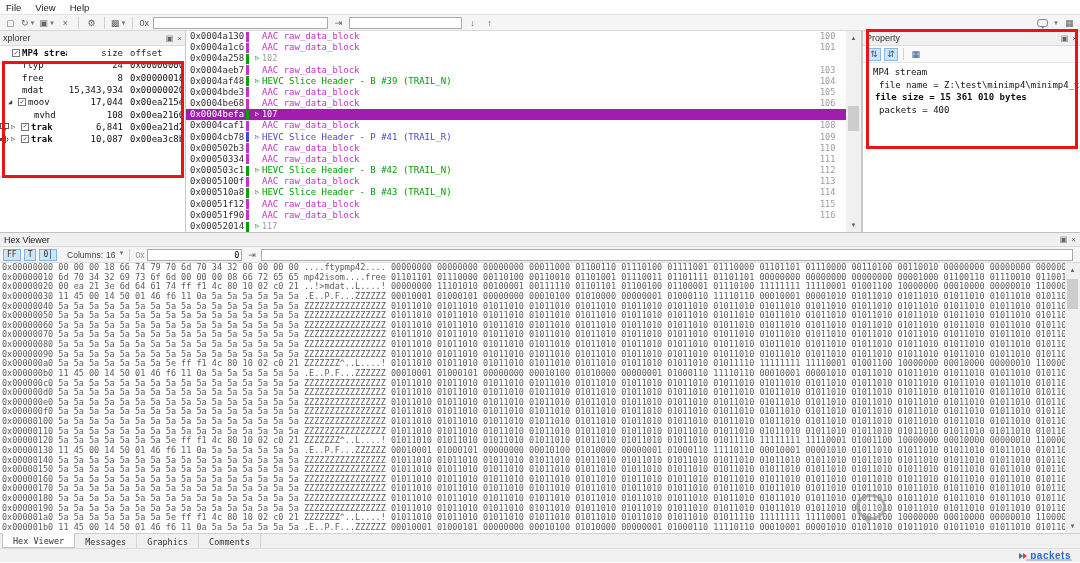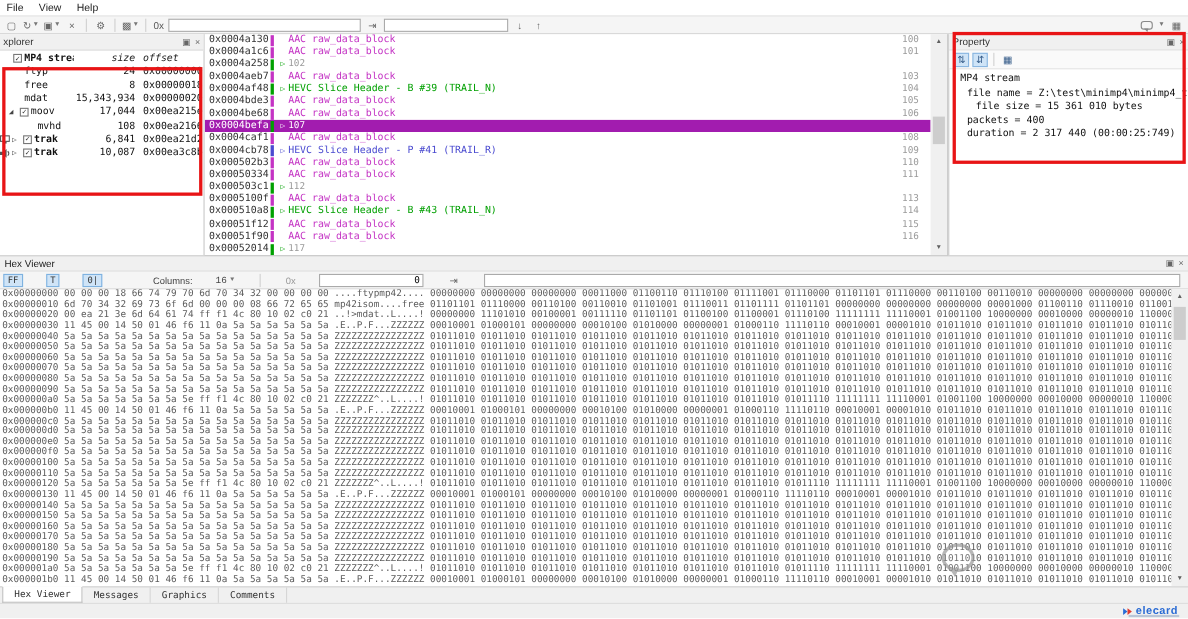--- a/index.html
+++ b/index.html
@@ -38,21 +38,21 @@
   .explorer { width:186px; border-right:1px solid #c8c8c8; position:relative; }
   .tree { font-family:"DejaVu Sans Mono", monospace; font-size:9px; color:#111; padding-top:1px; }
   .t-row { height:12.3px; display:flex; align-items:center; }
   .t-name { flex:1; display:flex; align-items:center; gap:2px; overflow:hidden; white-space:nowrap; }
   .t-size { width:56px; text-align:right; }
   .t-off  { width:62px; padding-left:7px; }
   .t-bold { font-weight:bold; }
   .cbox { width:8px; height:8px; border:1px solid #777; background:#fff; display:inline-flex;
     align-items:center; justify-content:center; font-size:7px; line-height:7px; color:#333; flex:none; }
   .arrow { font-size:7px; color:#444; width:8px; flex:none; }
-  .hdr-col { color:#222;font-style:italic; }
+  .hdr-col { color:#222; }
   .nodeicon { width:9px; height:9px; flex:none; }
 
   .stream { flex:1; display:flex; border-right:1px solid #c8c8c8; overflow:hidden; }
   .s-rows { flex:1; display:flex; flex-direction:column; }
   .s-row { height:11.22px; display:flex; align-items:center;
     font-family:"DejaVu Sans Mono", monospace; font-size:9px; line-height:11px; }
   .s-addr { width:60px; padding-left:4px; color:#333; flex:none; }
   .s-bar { width:3px; height:10px; margin-right:3px; flex:none; }
   .s-arr { width:10px; font-size:7px; flex:none; text-align:center; }
   .s-label { flex:1; white-space:nowrap; overflow:hidden; }
@@ -77,26 +77,26 @@
   
   .annotation { position:absolute; border:3px solid #e81416; pointer-events:none; z-index:10; }
   #ann-explorer { left:2px; top:30px; width:182px; height:117px; }
   #ann-property { left:866px; top:29px; width:212px; height:120px; }
 
   
   .hexpanel { }
   .hex-title { height:14px; background:#f0f0f0; border-bottom:1px solid #dadada;
     display:flex; align-items:center; padding:0 4px; font-size:9px; color:#222; }
   .hex-title .cap { flex:1; }
-  .hex-toolbar { height:16px; display:flex; align-items:center; gap:21px; padding:0 3px;
+  .hex-toolbar { height:16px; display:flex; align-items:center; gap:3px; padding:0 3px;
     background:#f5f5f5; border-bottom:1px solid #ddd; font-size:8.5px; color:#444; }
   .hbtn { padding:0 3px; height:12px; display:inline-flex; align-items:center;
     background:#cfe4f7; border:1px solid #7fb2e0; font-size:8px; color:#333;
     font-family:"DejaVu Sans Mono", monospace; }
-  .combo { display:inline-flex; gap:2px;font-family:Liberation Mono, monospace; }
+  .combo { display:inline-flex; gap:2px; }
   .hex-offset-input { width:95px; height:12px; border:1px solid #aaa; font-size:8.5px;
     text-align:right; font-family:"DejaVu Sans Mono", monospace; padding:0 2px; }
   .hex-find-input { flex:1; height:12px; border:1px solid #aaa; margin-right:4px; }
   .hex-body { position:relative; height:270px; overflow:hidden; }
   .hex-rows { position:absolute; left:0; top:0; right:15px; overflow:hidden; }
   .hex-row { height:9.64px; line-height:9.6px; font-family:"DejaVu Sans Mono", monospace;
     font-size:8.5px; color:#5c5c5c; white-space:pre; padding-left:2px; }
   .hex-vscroll { position:absolute; right:0; top:0; bottom:0; }
 
   
@@ -321,20 +321,21 @@
           <span class="s-addr">0x00050334</span>
           <span class="s-bar" style="background: rgb(196, 51, 196);"></span>
           <span class="s-arr" style="color: rgb(196, 51, 196);"></span>
           <span class="s-label" style="color: rgb(196, 51, 196);">AAC raw_data_block</span>
           <span class="s-line">111</span>
         </div>
         <div class="s-row">
           <span class="s-addr">0x000503c1</span>
           <span class="s-bar" style="background: rgb(0, 160, 0);"></span>
           <span class="s-arr" style="color: rgb(0, 160, 0);">▷</span>
+          <span class="s-label" style="color: rgb(0, 160, 0);">HEVC Slice Header - B #42 (TRAIL_N)</span>
           <span class="s-line">112</span>
         </div>
         <div class="s-row">
           <span class="s-addr">0x0005100f</span>
           <span class="s-bar" style="background: rgb(196, 51, 196);"></span>
           <span class="s-arr" style="color: rgb(196, 51, 196);"></span>
           <span class="s-label" style="color: rgb(196, 51, 196);">AAC raw_data_block</span>
           <span class="s-line">113</span>
         </div>
         <div class="s-row">
@@ -380,23 +381,22 @@
     </div>
     <div class="prop-toolbar">
       <span class="pbtn on">⇅</span>
       <span class="pbtn on">⇵</span>
       <span class="tsep"></span>
       <span class="pbtn">▦</span>
     </div>
     <div class="prop-lines" id="prop-lines">
         <div class="p-line" style="padding-left: 10px;">MP4 stream</div>
         <div class="p-line" style="padding-left: 16px;">file name = Z:\test\minimp4\minimp4_test…</div>
-        <div class="p-line" style="padding-left: 24px;">file size = 15 361 010 bytes</div>
+        <div class="p-line" style="padding-left: 12px; font-weight: bold;">file size = 15 361 010 bytes</div>
         <div class="p-line" style="padding-left: 16px;">packets = 400</div>
-        <div class="p-line" style="padding-left: 16px;">duration = 2 317 440 (00:00:25:749)</div>
       </div>
   </div>
 
   <div class="annotation" id="ann-explorer"></div>
 </div>
 <div class="annotation" id="ann-property"></div>
 
 <div class="hexpanel">
   <div class="hex-title">
     <span class="cap">Hex Viewer</span>
@@ -467,16 +467,16 @@
     <div class="tab">Messages</div>
     <div class="tab">Graphics</div>
     <div class="tab">Comments</div>
   </div>
 <div class="statusbar">
   <span class="brand">
     <span class="brand-mark">
         <i class="b1"></i>
         <i class="b2"></i>
       </span>
-    <span class="brand-name">elecard</span>
+    <span class="brand-name">packets</span>
     <span class="brand-sub"></span>
   </span>
 </div>
 
 </body></html>

